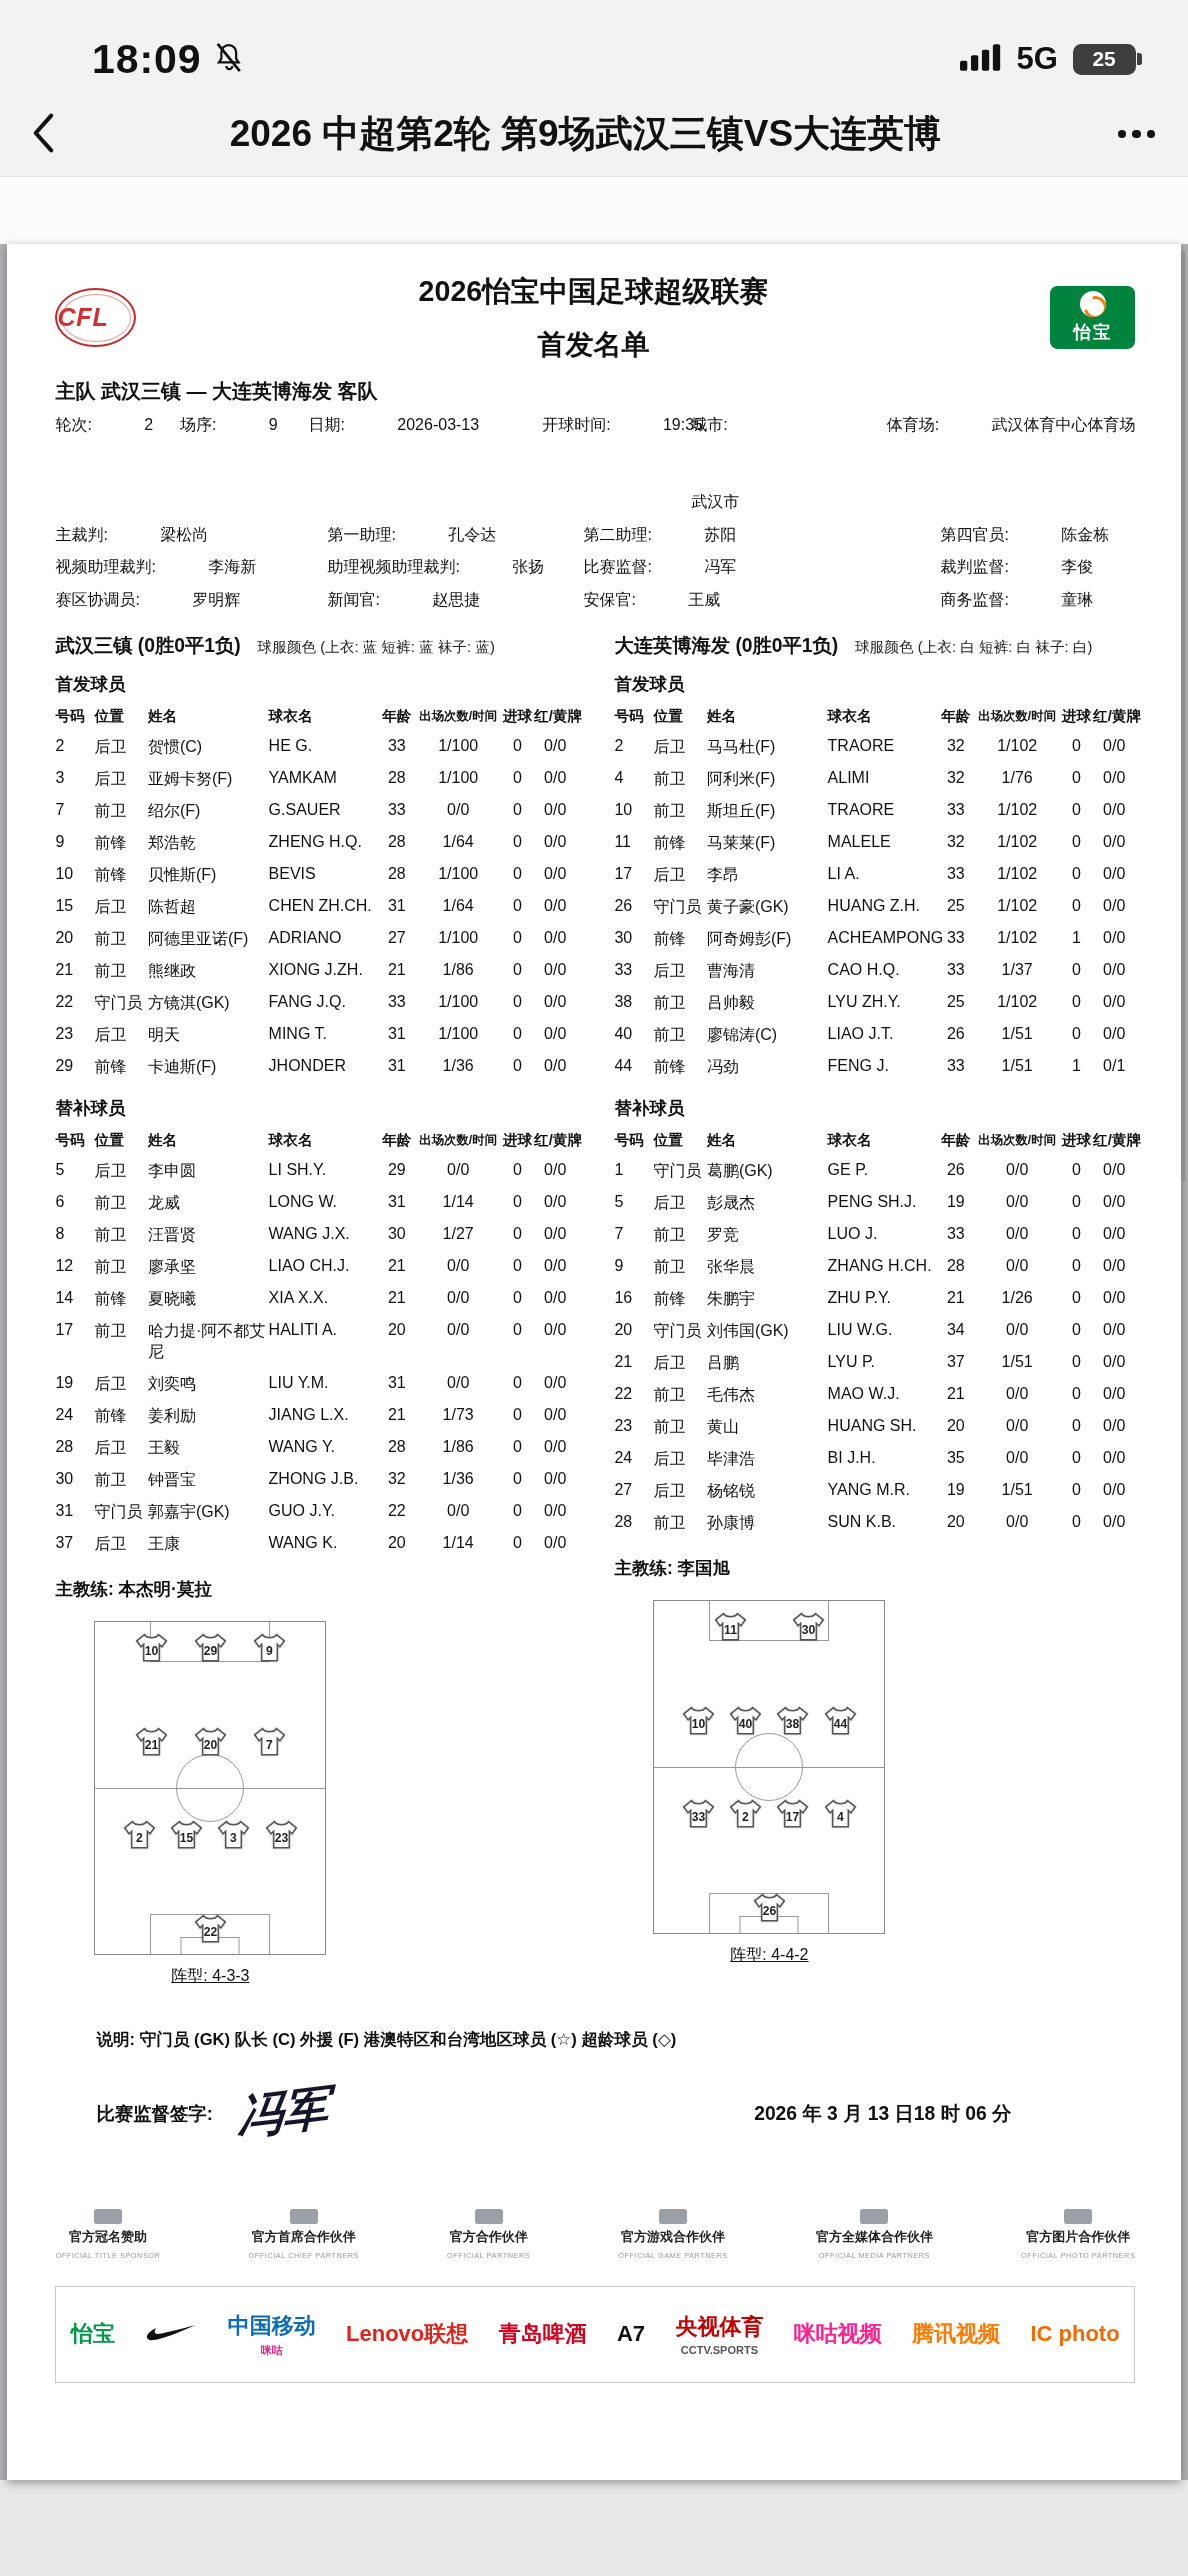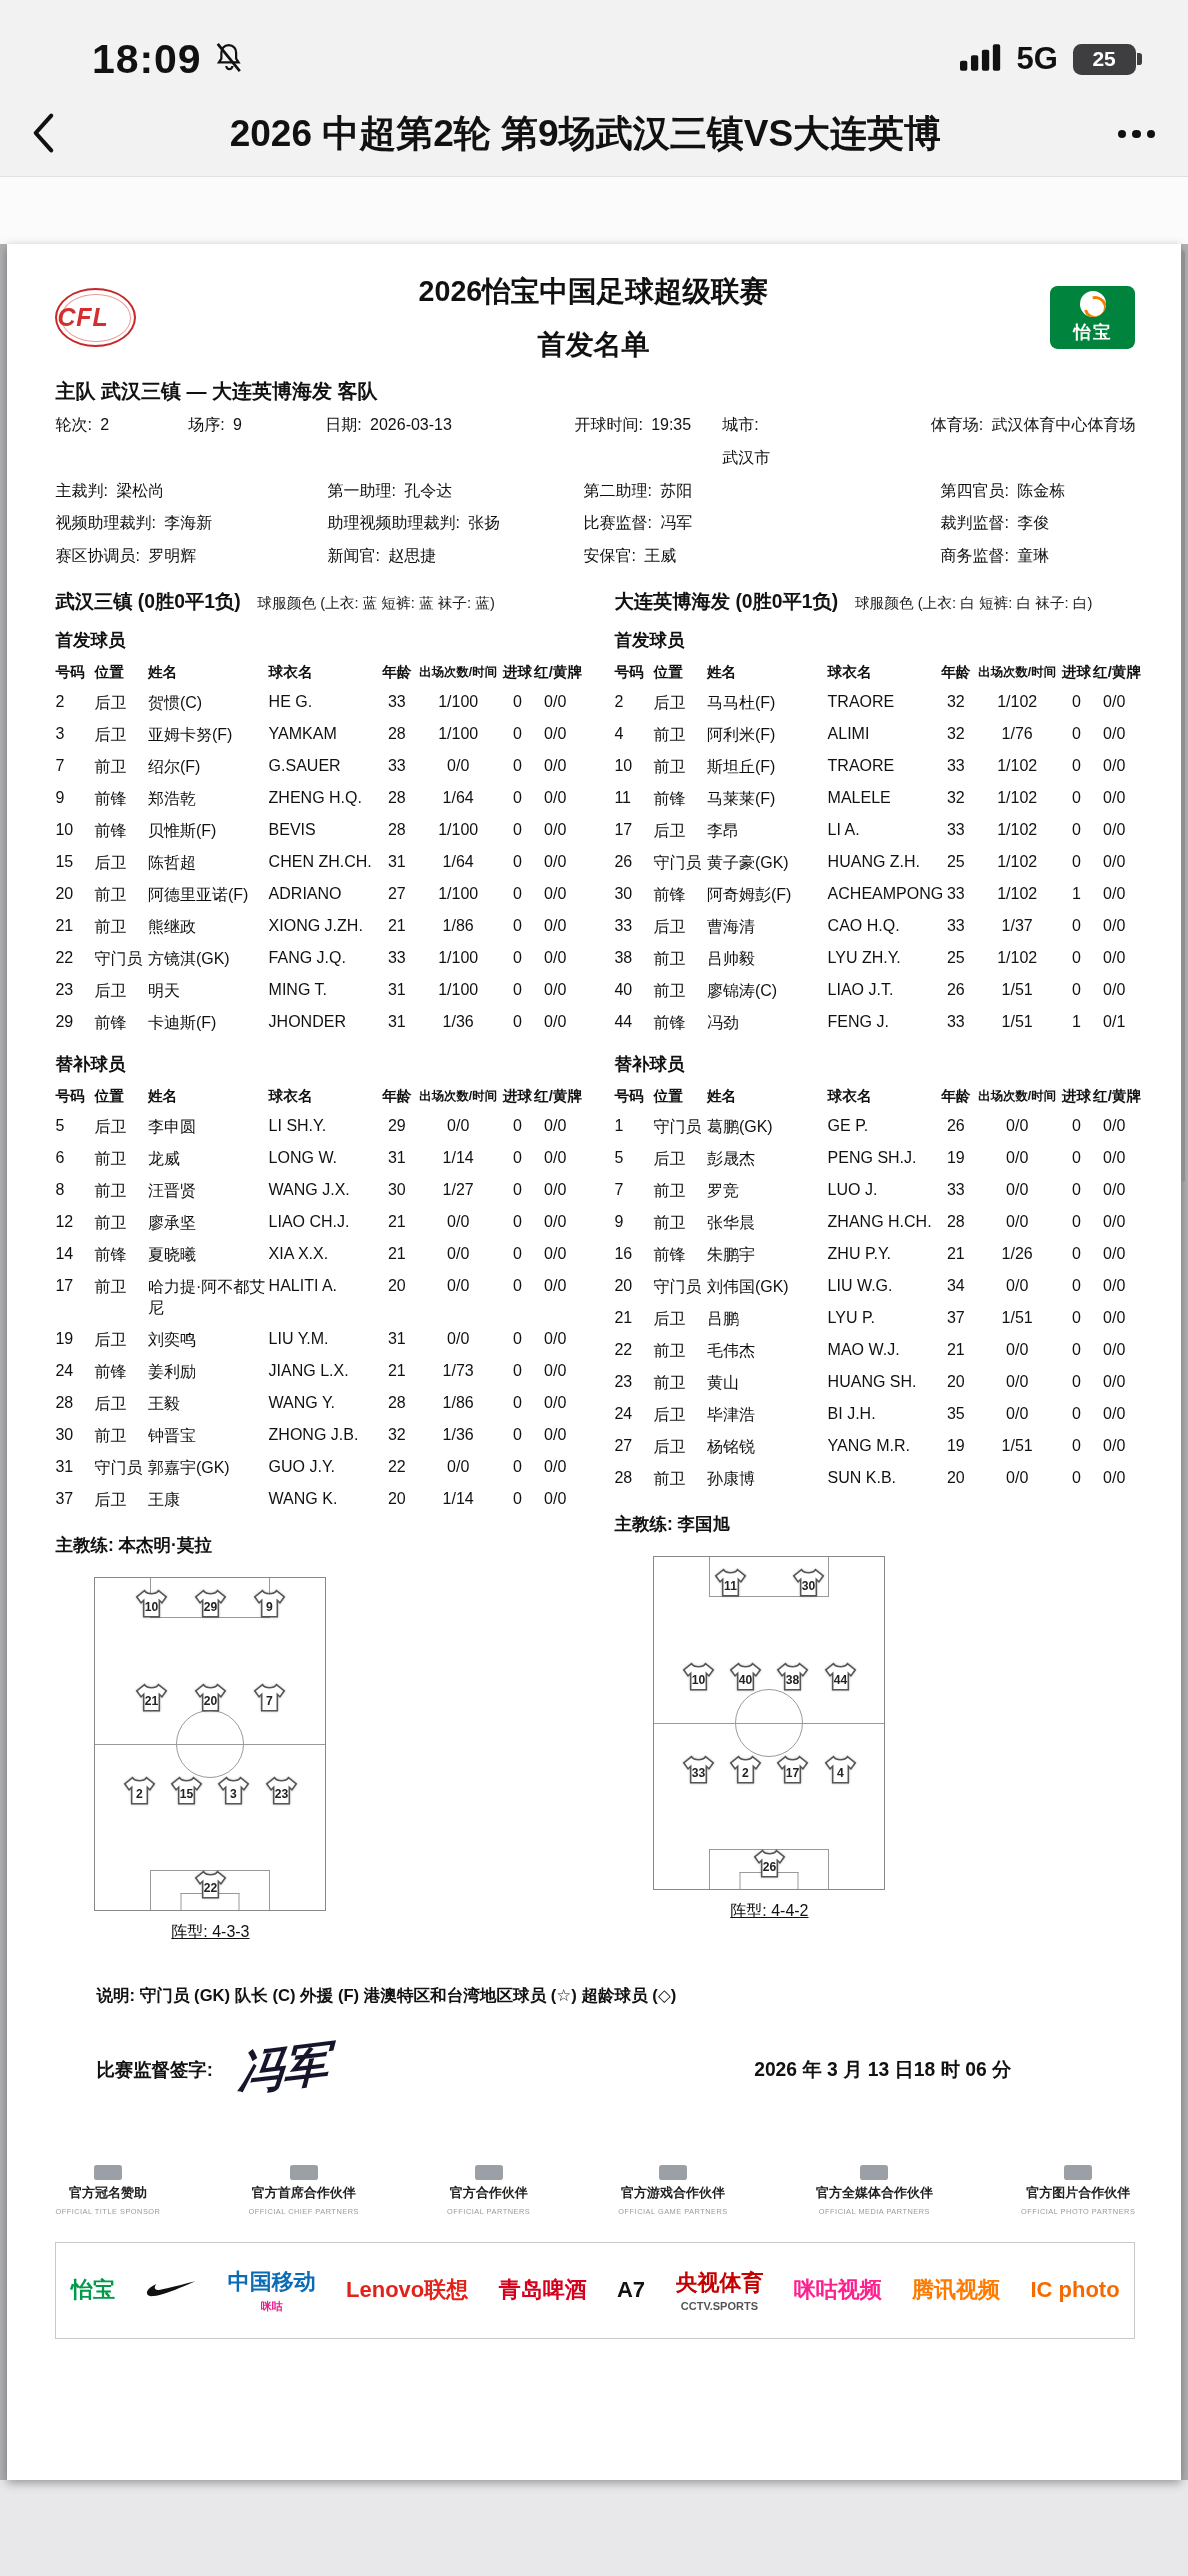--- a/index.html
+++ b/index.html
@@ -47,21 +47,21 @@
   .yibao-logo{width:85px;height:63px;background:#00843d;border-radius:7.4px;display:flex;flex-direction:column;
               align-items:center;justify-content:center;gap:2.8px;}
   .yb-ball{width:26px;height:26px;background:#fff;border-radius:50%;position:relative;overflow:hidden;}
   .yb-ball::after{content:"";position:absolute;left:4.6px;top:4.6px;width:16.6px;height:16.6px;
                   border:3.7px solid #f57c00;border-radius:50%;border-left-color:transparent;transform:rotate(30deg);}
   .yb-text{color:#fff;font-size:17.5px;font-weight:700;letter-spacing:1.8px;}
 
   
   .team-line{font-size:20px;font-weight:700;margin:14.7px 0 3.7px;}
   .info-row{display:flex;font-size:16px;line-height:2.05;color:#111;white-space:nowrap;}
-  .pair{display:inline-flex;}
+  .pair{display:inline-flex;gap:44px;}
   .plabel{margin-right:8.3px;}
   .r1 .pair:nth-child(1){width:134px;} .r1 .pair:nth-child(2){width:138px;}
   .r1 .pair:nth-child(3){width:251px;} .r1 .pair:nth-child(4){width:149px;}
   .r1 .pair:nth-child(5){width:210px;flex-direction:column;}
   .rx .pair:nth-child(1){width:272px;} .rx .pair:nth-child(2){width:256px;}
   .rx .pair:nth-child(3){width:357px;}
 
   
   .teams{display:flex;justify-content:space-between;margin-top:14.7px;}
   .team-col{width:521px;}

